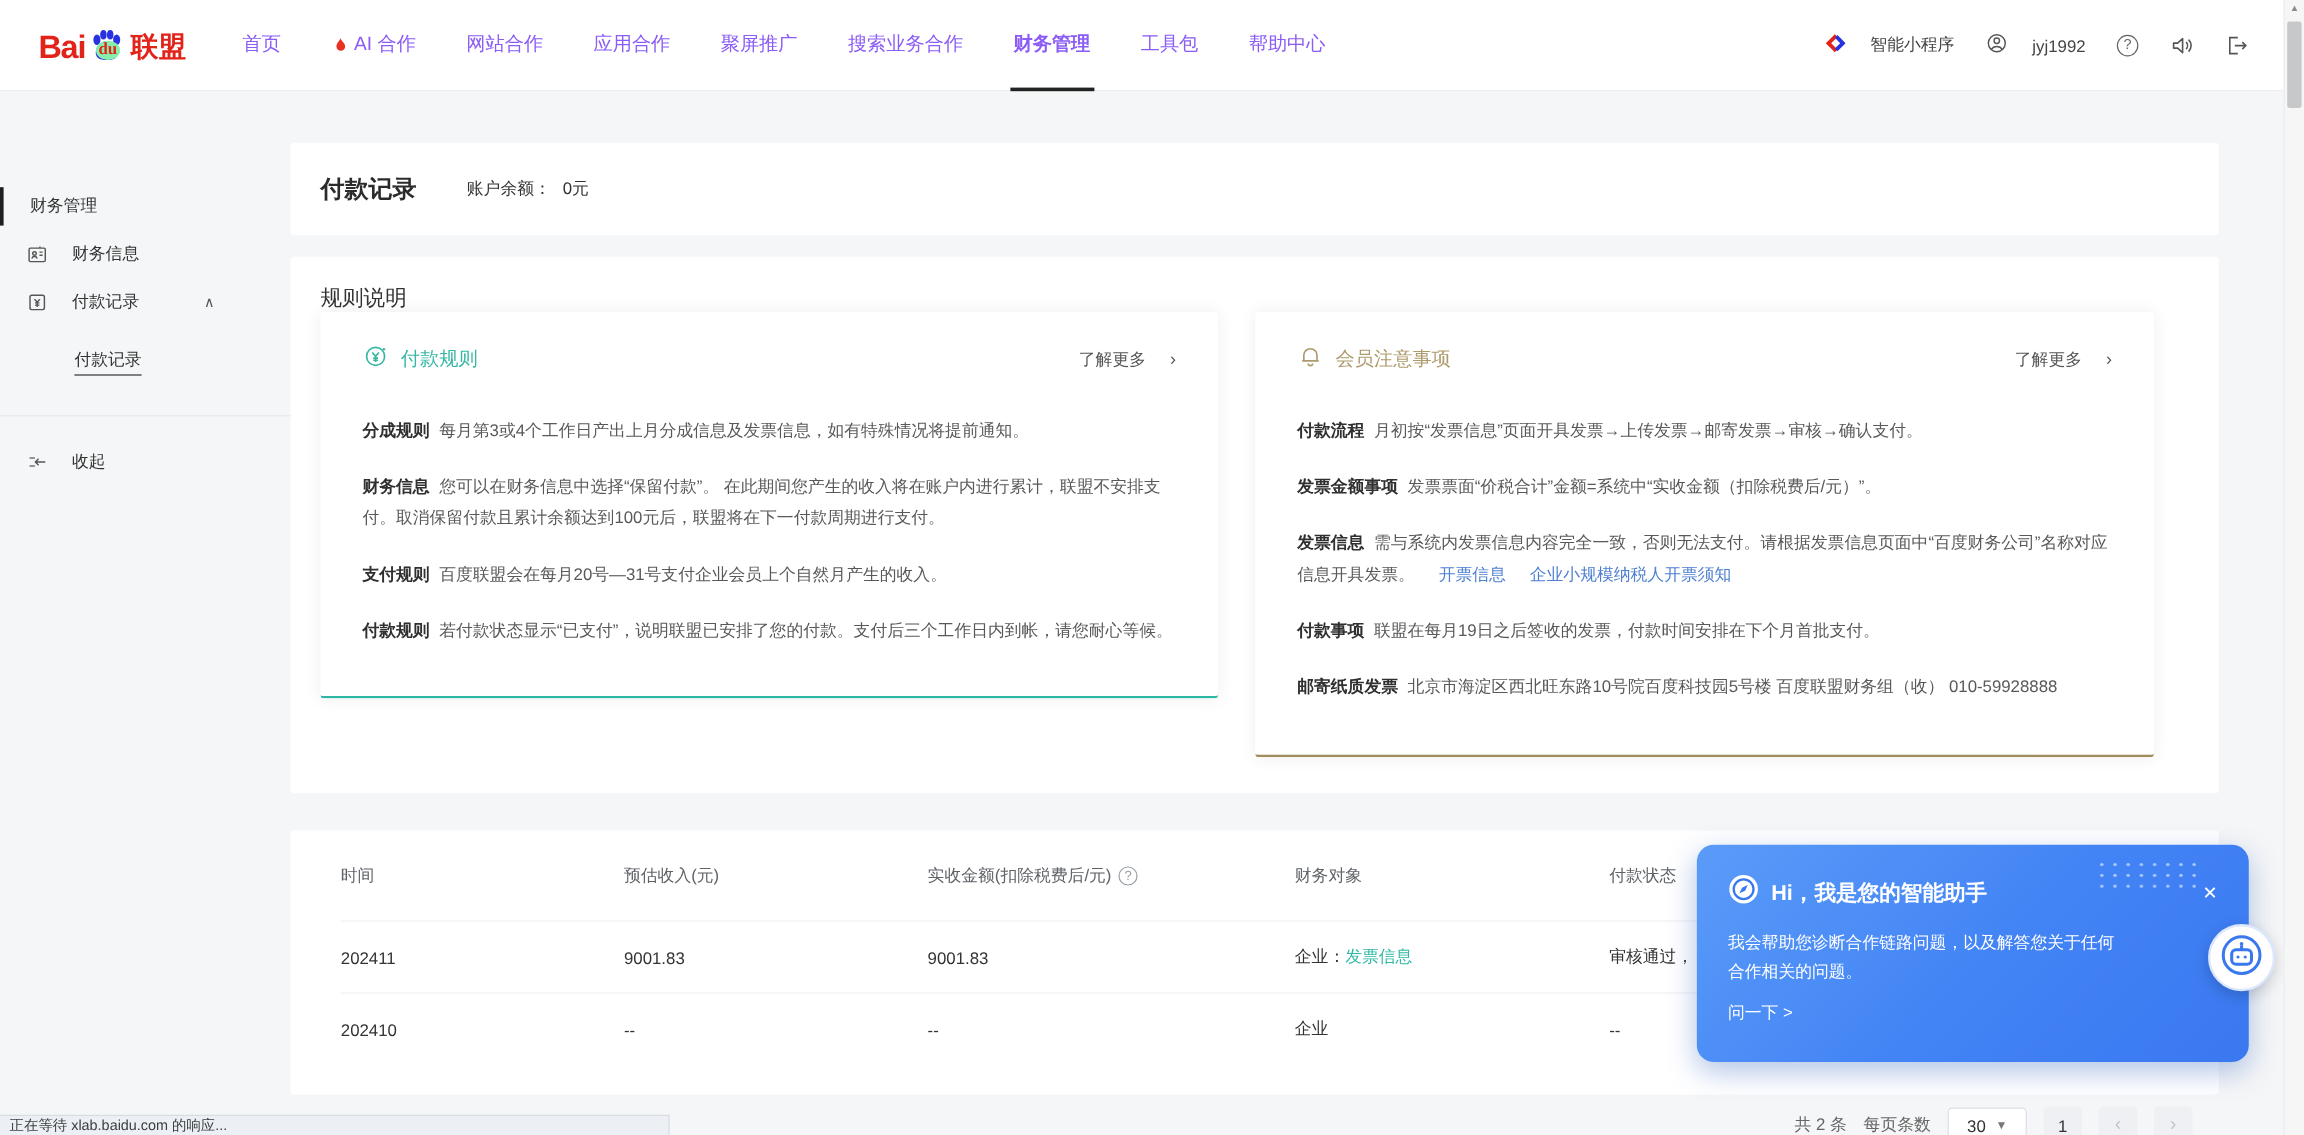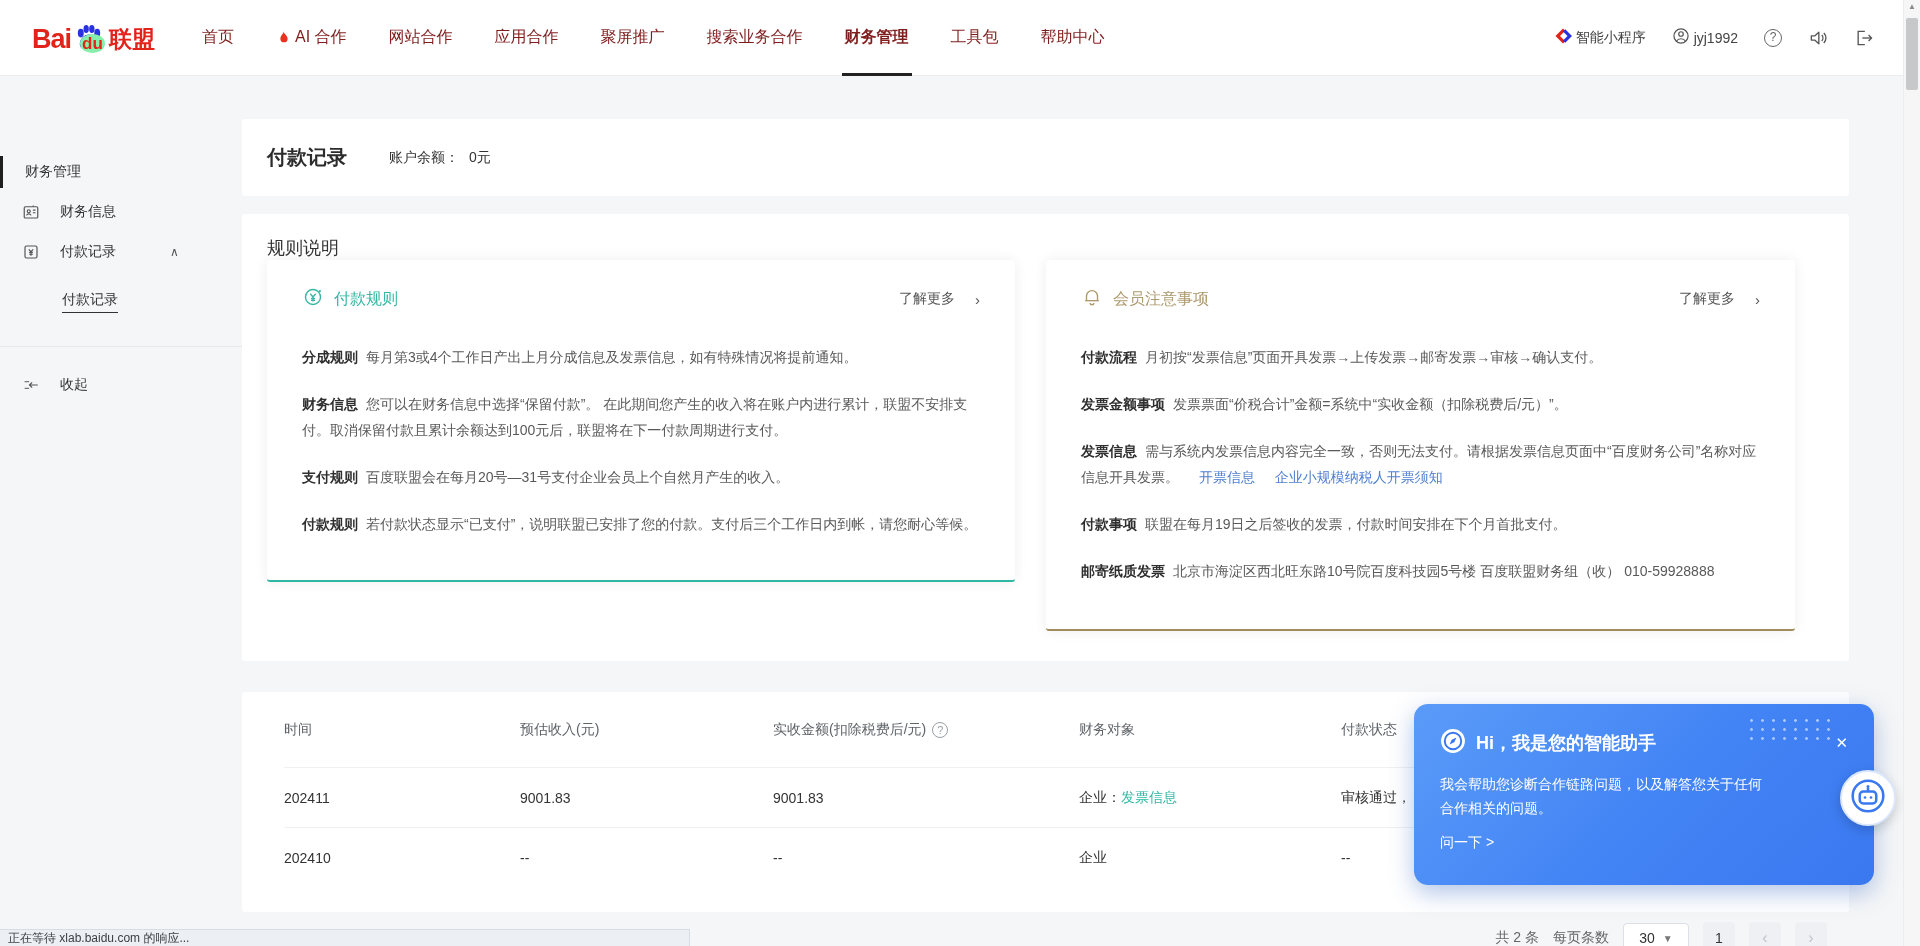--- a/index.html
+++ b/index.html
@@ -7,32 +7,32 @@
     font-family:"Liberation Sans","DejaVu Sans",sans-serif; color:#333;
     background:#f5f6f7; }
   .stage { position:absolute; inset:0; width:1920px; height:946px; }
 
   
   .topnav { position:absolute; left:0; top:0; width:1920px; height:76px;
     background:#fff; border-bottom:1px solid #ebedf0; display:flex; align-items:center; z-index:20; }
   .logo { display:flex; align-items:flex-end; margin-left:32px; cursor:pointer; }
   .logo .bai { color:#e2231a; font-size:27px; font-weight:bold; letter-spacing:-1px; }
   .logo .paw { position:relative; width:34px; height:34px; margin:0 1px; }
-  .logo .du { position:absolute; left:8px; top:13px; color:#e2231a; font-size:17px; font-weight:bold;
-    background:#86efac; border-radius:50%; padding:1px 2px; line-height:1; }
+  .logo .du { position:absolute; left:8px; top:13px; color:#e2231a; font-size:14px; font-weight:bold;
+    background:#86efac; border-radius:50%; padding:1px 2px; line-height:1;font-family:Liberation Serif, serif; }
   .logo .union { color:#e2231a; font-size:23px; font-weight:bold; margin-left:2px; }
   .menu { display:flex; align-items:center; margin-left:26px; height:76px; }
   .menu a { display:flex; align-items:center; height:76px; padding:2px 21px; font-size:16px;
-    color:#7f1d1d; text-decoration:none; position:relative; white-space:nowrap; }
+    color:#8b5cf6; text-decoration:none; position:relative; white-space:nowrap; }
   .menu a.active { font-weight:bold; }
   .menu a.active::after { content:""; position:absolute; left:18px; right:18px; bottom:0;
     height:3px; background:#222; }
   .flame { margin-right:4px; display:inline-flex; }
   .nav-right { margin-left:auto; display:flex; align-items:center; gap:26px; margin-right:46px; }
-  .nav-right .chip { display:flex; align-items:center; gap:4px; font-size:14px; color:#444; cursor:pointer; }
+  .nav-right .chip { display:flex; align-items:center; gap:21px; font-size:14px; color:#444; cursor:pointer; }
   .icon-btn { display:inline-flex; align-items:center; justify-content:center; cursor:pointer; color:#555; }
   .help-glyph { width:18px; height:18px; border:1.4px solid #666; border-radius:50%;
     font-size:12px; line-height:15px; text-align:center; color:#666; }
 
   
   .sidebar { position:absolute; left:0; top:76px; width:242px; height:870px; z-index:5; }
   .side-item { position:relative; display:flex; align-items:center; height:40px; font-size:14px;
     color:#333; cursor:pointer; }
   .side-root { margin-top:76px; padding-left:25px; }
   .side-root .active-bar { position:absolute; left:0; top:4px; width:3px; height:32px; background:#1f1f1f; }
@@ -100,21 +100,21 @@
   .as-body { font-size:14px; line-height:24px; margin-top:14px; width:330px; }
   .as-link { display:inline-block; margin-top:14px; font-size:14px; color:#fff; text-decoration:none; cursor:pointer; }
   .dots { position:absolute; right:44px; top:12px; width:84px; height:26px;
     background:radial-gradient(circle,rgba(255,255,255,.55) 1.3px,transparent 1.5px);
     background-size:11px 9px; }
   .float-bot { position:absolute; left:1840px; top:770px; width:56px; height:56px; border-radius:50%;
     background:#fff; border:2px solid #dbe7ff; box-shadow:0 4px 12px rgba(0,0,0,.18);
     display:flex; align-items:center; justify-content:center; cursor:pointer; z-index:41; }
 
   
-  .statusbar { position:absolute; left:0; bottom:0; width:690px; height:17px; background:#ecEFF3;
+  .statusbar { position:absolute; left:0; bottom:0; width:558px; height:17px; background:#ecEFF3;
     background:#ecf0f4; border:1px solid #d8dde3; border-left:none; border-bottom:none;
     font-size:12px; color:#3c4043; display:flex; align-items:center; padding-left:8px; z-index:50; }
   .scrollbar { position:absolute; right:0; top:0; width:17px; height:946px; background:#f6f6f6;
     border-left:1px solid #ececec; z-index:60; }
   .scroll-up { position:absolute; top:2px; left:0; width:16px; height:14px; text-align:center;
     font-size:8px; color:#8a8a8a; cursor:pointer; }
   .scroll-thumb { position:absolute; top:18px; left:2px; width:12px; height:72px; background:#c6c8ca;
     border-radius:2px; cursor:pointer; }
 </style>
 </head>

